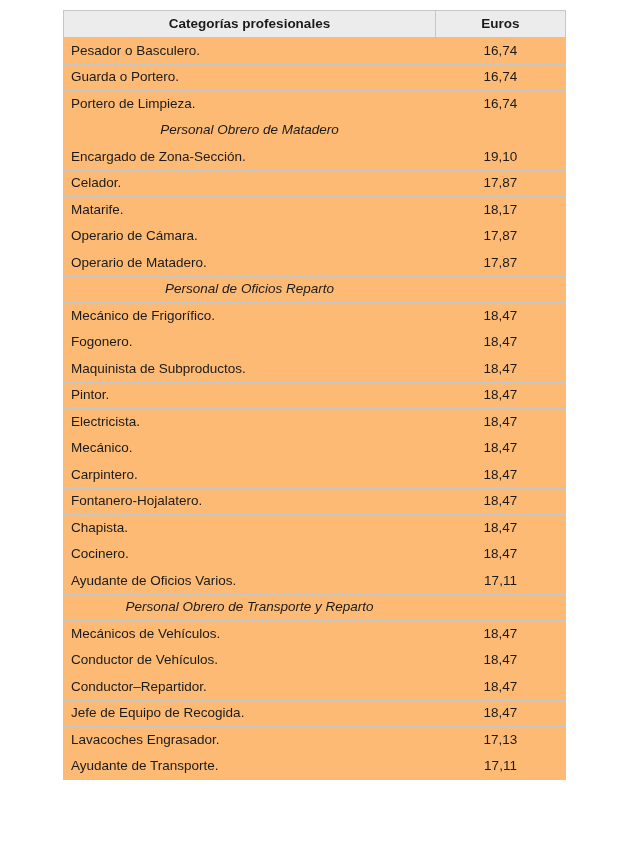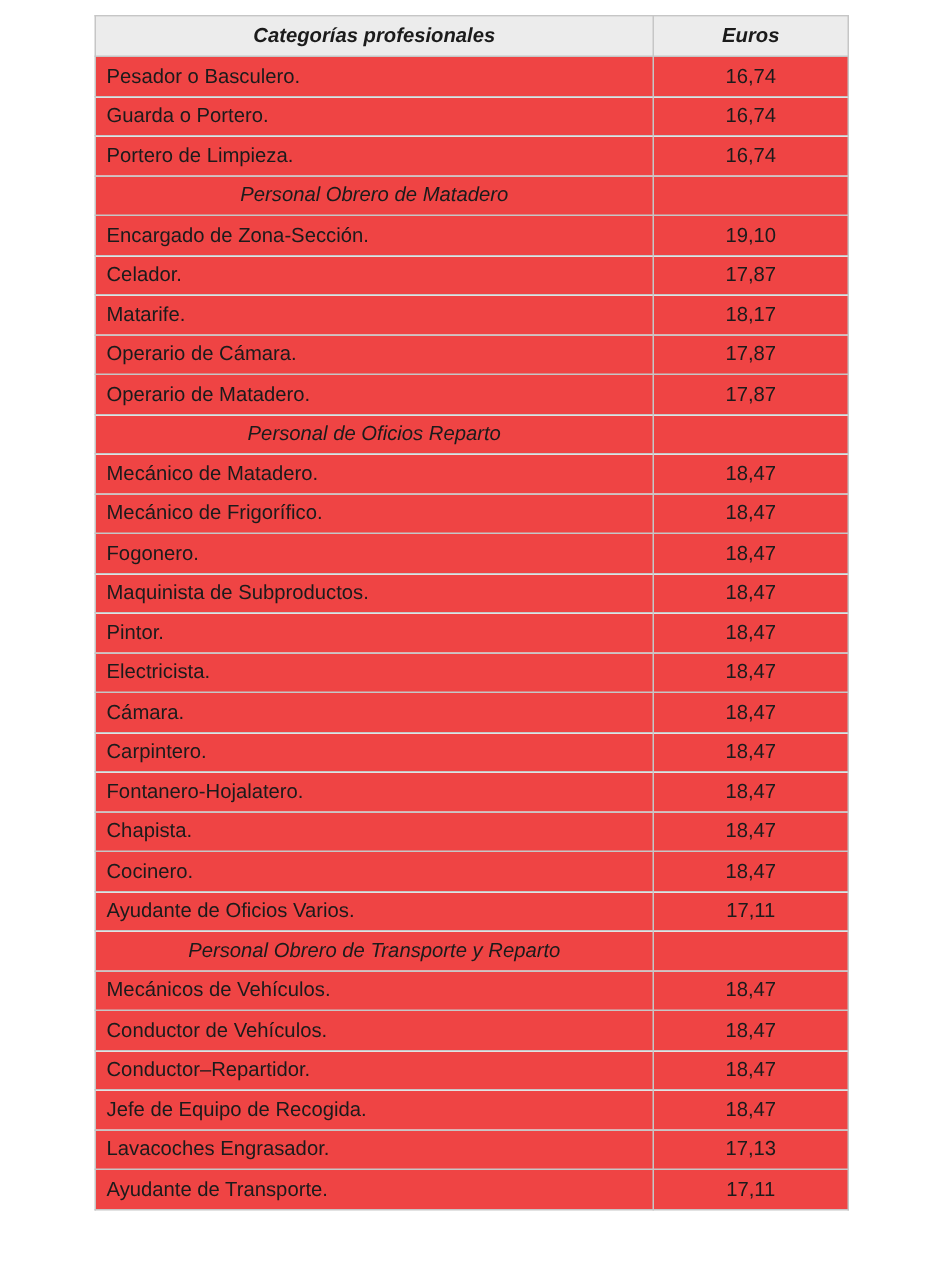--- a/index.html
+++ b/index.html
@@ -29,27 +29,26 @@
   }
   table.wage col.c-cat{width:372px;}
   table.wage col.c-val{width:130px;}
   table.wage th{
     background:var(--header-bg);
     border:1px solid var(--border);
     font-weight:bold;
     text-align:center;
     padding:5px 7px;
     line-height:16px;
-    font-style:italic;
   }
   table.wage td{
     border:1px solid var(--border);
     padding:4.5px 7px;
     line-height:16.5px;
-    background:#ef4444;
+    background:#fdba74;
     vertical-align:middle;
     white-space:nowrap;
     overflow:hidden;
   }
   td.cat{text-align:left;}
   td.val{text-align:center;margin-top:30px;}
   td.cat.section{
     font-style:italic;
     text-align:center;
   }
@@ -104,45 +103,41 @@
   </tr>
         <tr>
     <td class="cat">Operario de Matadero.</td>
     <td class="val">17,87</td>
   </tr>
         <tr>
     <td class="cat section">Personal de Oficios Reparto</td>
     <td class="val"></td>
   </tr>
         <tr>
-    <td class="cat">Mecánico de Matadero.</td>
-    <td class="val">18,47</td>
-  </tr>
-        <tr>
     <td class="cat">Mecánico de Frigorífico.</td>
     <td class="val">18,47</td>
   </tr>
         <tr>
     <td class="cat">Fogonero.</td>
     <td class="val">18,47</td>
   </tr>
         <tr>
     <td class="cat">Maquinista de Subproductos.</td>
     <td class="val">18,47</td>
   </tr>
         <tr>
     <td class="cat">Pintor.</td>
     <td class="val">18,47</td>
   </tr>
         <tr>
     <td class="cat">Electricista.</td>
     <td class="val">18,47</td>
   </tr>
         <tr>
-    <td class="cat">Cámara.</td>
+    <td class="cat">Mecánico.</td>
     <td class="val">18,47</td>
   </tr>
         <tr>
     <td class="cat">Carpintero.</td>
     <td class="val">18,47</td>
   </tr>
         <tr>
     <td class="cat">Fontanero-Hojalatero.</td>
     <td class="val">18,47</td>
   </tr>

